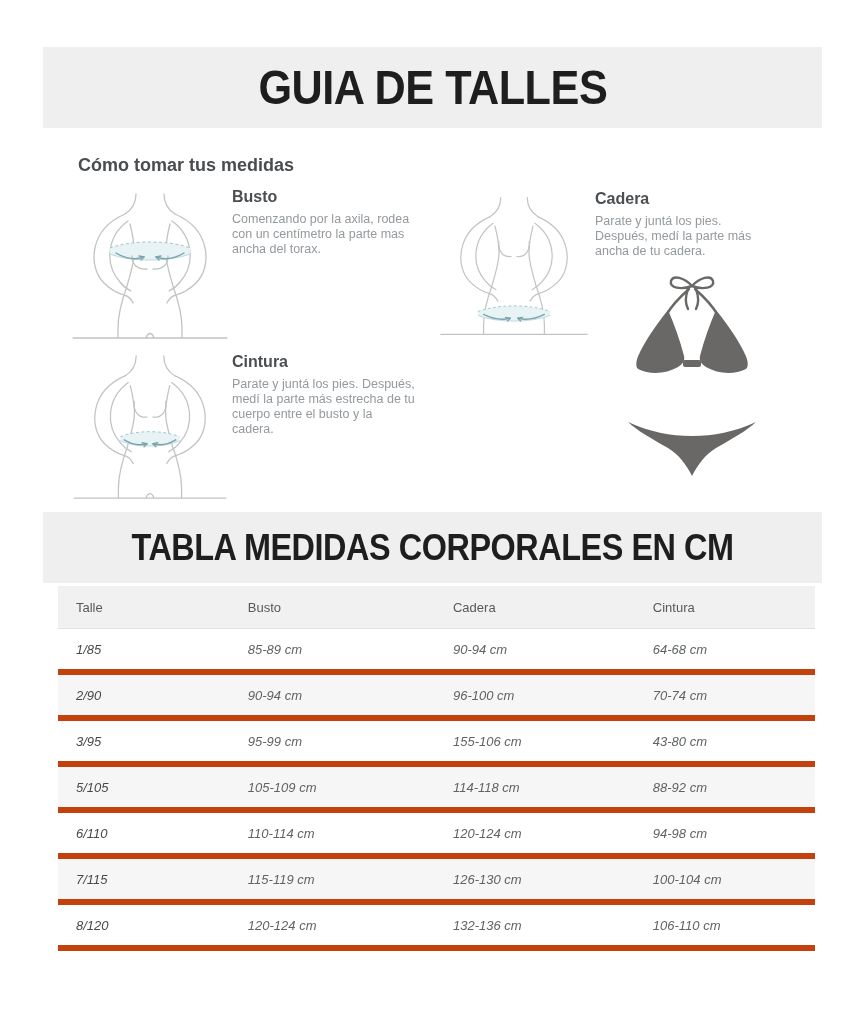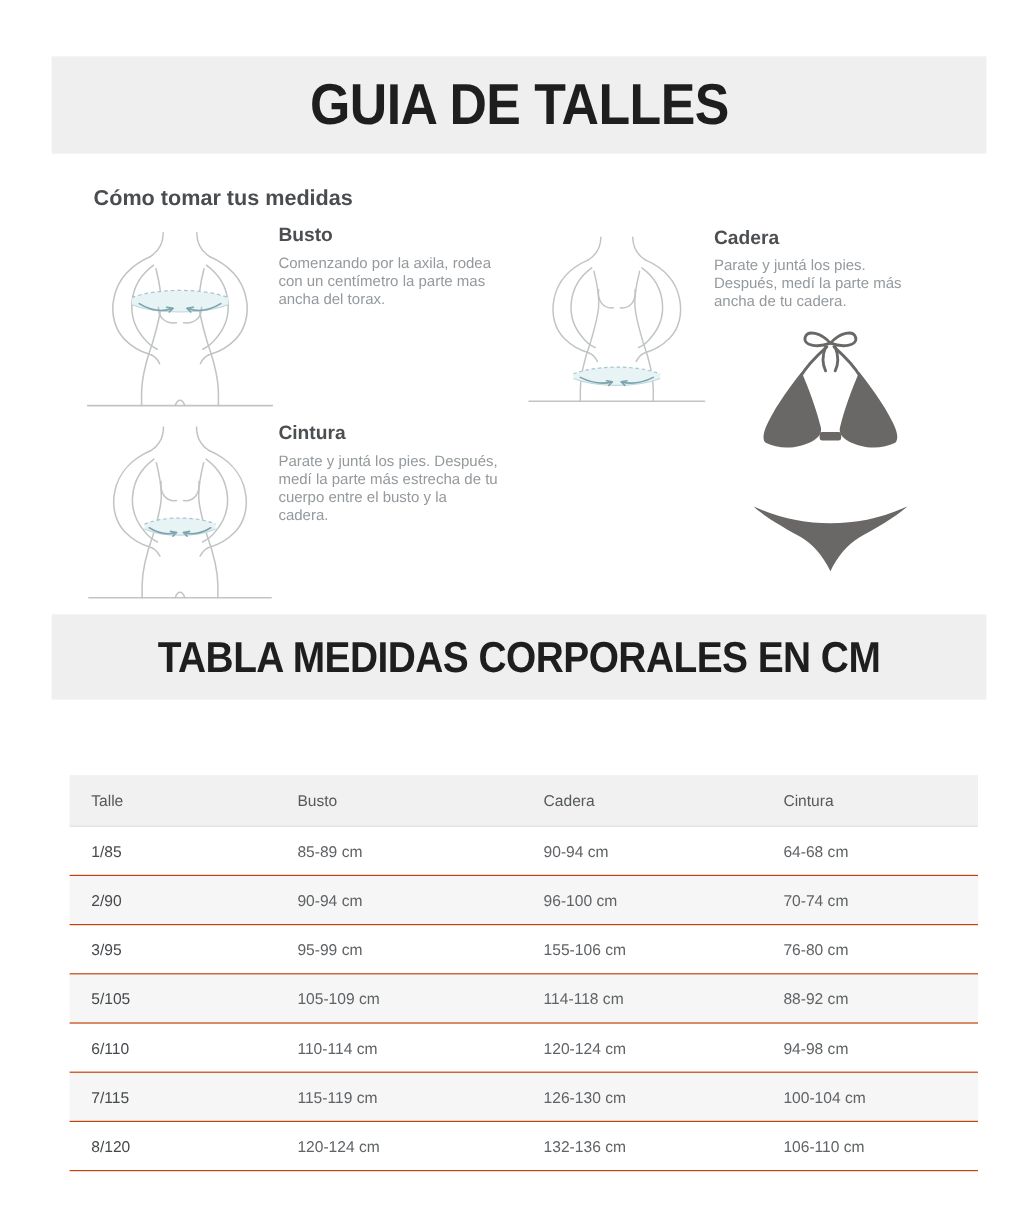--- a/index.html
+++ b/index.html
@@ -37,34 +37,35 @@
   #busto-figure{left:70px;top:190px;}
   #cadera-figure{left:438px;top:192px;}
   #cintura-figure{left:70px;top:352px;}
   #bikini{left:622px;top:272px;}
   .fig svg .outline{stroke:#c1c4c6;stroke-width:1.3;fill:none;stroke-linecap:round;}
   .fig svg .band-fill{fill:#e8f3f5;stroke:none;}
   .fig svg .band-top{stroke:#a3c6cd;stroke-width:1;fill:none;stroke-dasharray:3,2.5;}
   .fig svg .band-bot{stroke:#bed8dd;stroke-width:1;fill:none;}
   .fig svg .arrow{stroke:#7ba4ad;stroke-width:1.4;fill:none;stroke-linecap:round;}
   #size-table{
-    position:absolute;left:58px;top:646px;width:757px;border-collapse:collapse;
+    position:absolute;left:58px;top:586px;width:757px;border-collapse:collapse;
     table-layout:fixed;font-size:13px;
   }
   #size-table col.c1{width:22.7%;}
   #size-table col.c2{width:27.1%;}
   #size-table col.c3{width:26.4%;}
   #size-table col.c4{width:23.8%;}
   #size-table thead th{
     background:#f1f1f1;height:42px;text-align:left;font-weight:400;
     color:#565a5d;padding:0 0 0 18px;border-bottom:1px solid #e2e2e2;
   }
   #size-table tbody td{
     height:40px;text-align:left;color:#5f6366;padding:0 0 0 18px;
-    border-bottom:1px solid #c2410c;
+    border-bottom:6px solid #c2410c;
+    font-style:italic;
   }
   #size-table tbody td:first-child{color:#46494c;}
   #size-table tbody tr:nth-child(even){background:#f6f6f6;}
 </style>
 </head>
 <body>
 
 <div id="canvas">
 
   <div class="banner" id="banner-main">
@@ -207,21 +208,21 @@
         <tr>
           <td>2/90</td>
           <td>90-94 cm</td>
           <td>96-100 cm</td>
           <td>70-74 cm</td>
         </tr>
         <tr>
           <td>3/95</td>
           <td>95-99 cm</td>
           <td>155-106 cm</td>
-          <td>76-80 cm</td>
+          <td>43-80 cm</td>
         </tr>
         <tr>
           <td>5/105</td>
           <td>105-109 cm</td>
           <td>114-118 cm</td>
           <td>88-92 cm</td>
         </tr>
         <tr>
           <td>6/110</td>
           <td>110-114 cm</td>

